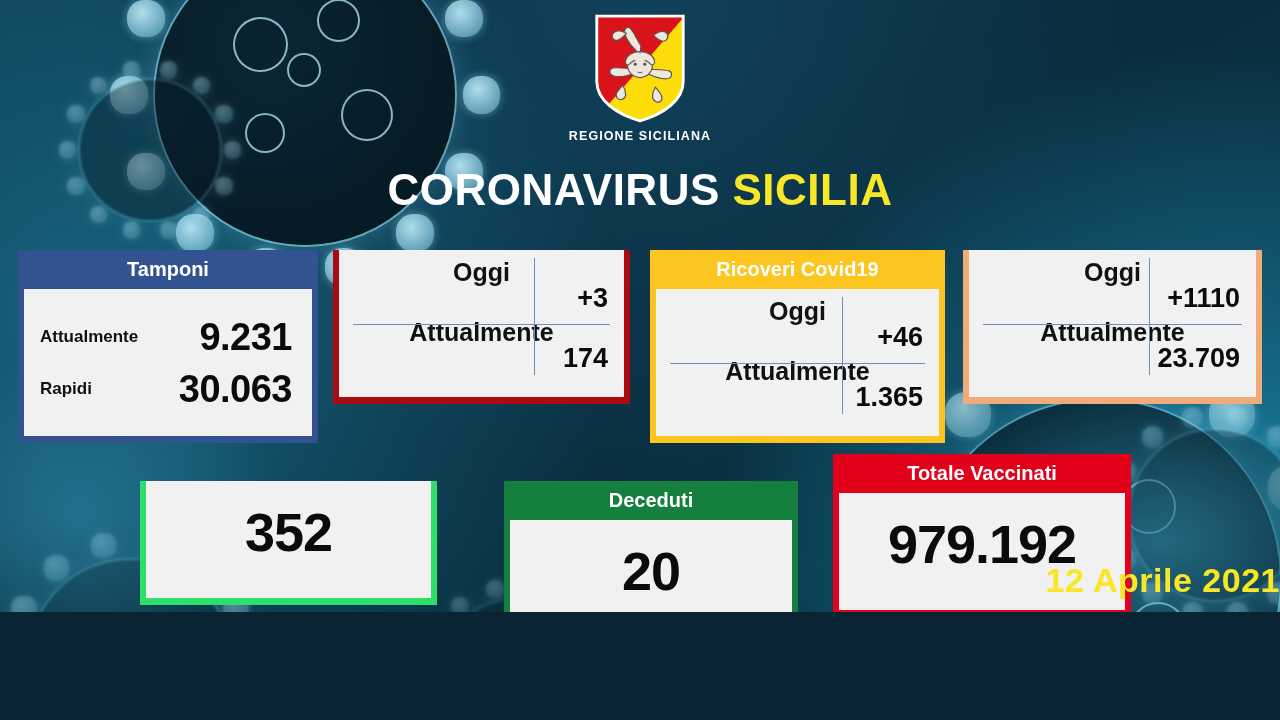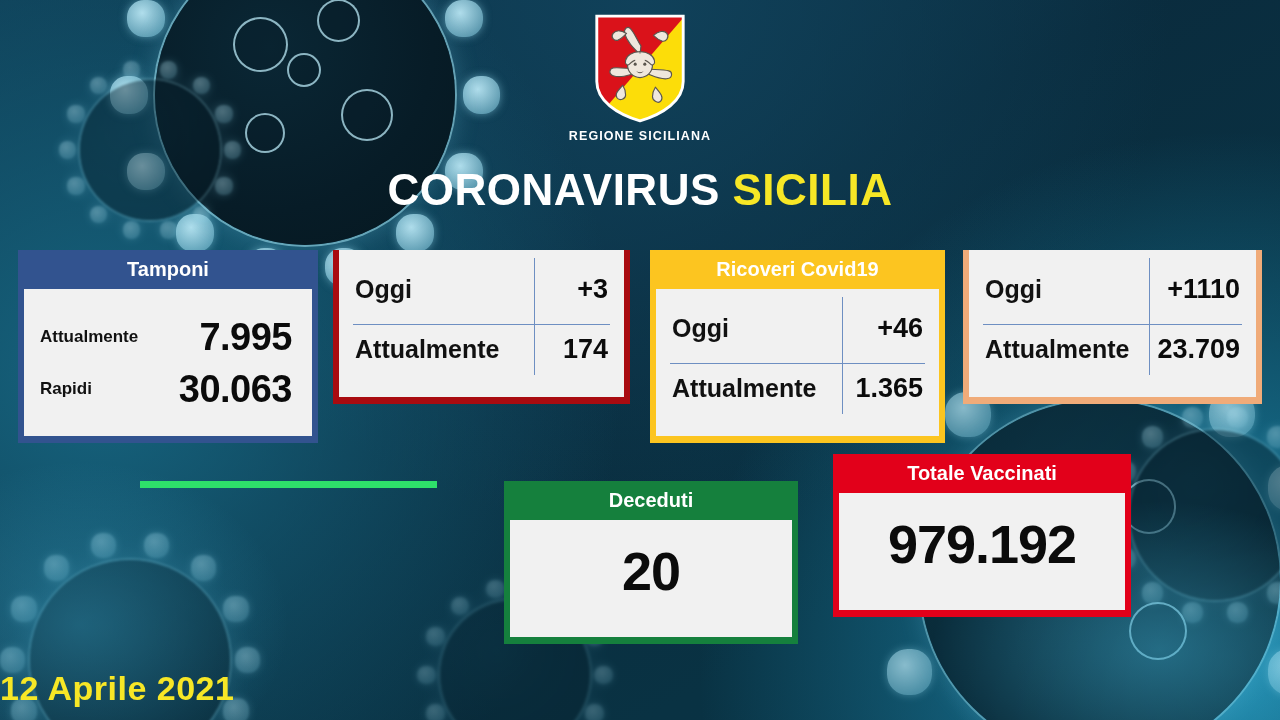--- a/index.html
+++ b/index.html
@@ -6,21 +6,21 @@
     margin: 0;
     padding: 0;
     background: #0b2433;
   }
   body {
     font-family: "Liberation Sans", sans-serif;
   }
   #stage {
     position: relative;
     width: 1280px;
-    height: 720px;
+    height: 612px;
     overflow: hidden;
     background: #0d3347;
   }
 
   
   .bg-base {
     position: absolute;
     inset: 0;
     background:
       radial-gradient(circle at 8% 52%, #16647f 0%, rgba(22,100,127,0) 42%),
@@ -187,20 +187,21 @@
     top: 8px; bottom: 22px;
     width: 1px;
     background: #6e8fc2;
   }
   .split-row {
     display: flex;
     align-items: center;
     height: 50%;
     padding: 0 6px;
     box-sizing: border-box;
+    flex-direction: column;
   }
   .split-row .lbl {
     font-size: 25px;
     font-weight: bold;
     color: #111111;
     line-height: 1;
     white-space: nowrap;
   }
   .split-row .val {
     margin-left: auto;
@@ -223,21 +224,21 @@
     color: #0b0b0b;
     letter-spacing: -1px;
     padding-bottom: 16px;
     box-sizing: border-box;
   }
 
   .date-line {
     position: absolute;
     left: 0; right: 0;
     bottom: 12px;
-    text-align: left;
+    text-align: right;
     color: #f7e726;
     font-size: 34px;
     font-weight: bold;
     letter-spacing: 0.5px;
   }
 </style>
 </head>
 <body>
 
 <div id="stage">
@@ -388,21 +389,21 @@
   <div class="main-title">
     <span class="w">CORONAVIRUS</span><span class="w">&nbsp;</span><span class="y">SICILIA</span>
   </div>
 
   <div class="card top-card" style="left: 18px; top: 250px; width: 300px; background: rgb(50, 83, 143);">
     <div class="card-head">Tamponi</div>
     <div class="card-body">
       <div class="simple-rows">
         <div class="simple-row">
           <div class="lbl">Attualmente</div>
-          <div class="val">7.995</div>
+          <div class="val">9.231</div>
         </div>
         <div class="simple-row">
           <div class="lbl">Rapidi</div>
           <div class="val">30.063</div>
         </div>
       </div>
     </div>
   </div>
 
   <div class="card top-card" style="left: 333px; top: 250px; width: 297px; background: rgb(169, 11, 16);">
@@ -451,20 +452,23 @@
         </div>
         <div class="split-row">
           <div class="lbl">Attualmente</div>
           <div class="val">23.709</div>
         </div>
       </div>
     </div>
   </div>
 
   <div class="card bottom-card" style="left: 140px; top: 481px; width: 297px; background: rgb(46, 224, 106);">
+    <div class="card-body">
+      <div class="big-number">352</div>
+    </div>
   </div>
 
   <div class="card bottom-card" style="left: 504px; top: 481px; width: 294px; background: #15803d;">
     <div class="card-head">Deceduti</div>
     <div class="card-body">
       <div class="big-number">20</div>
     </div>
   </div>
 
   <div class="card bottom-card" style="left: 833px; top: 454px; width: 298px; background: rgb(226, 0, 26);">

